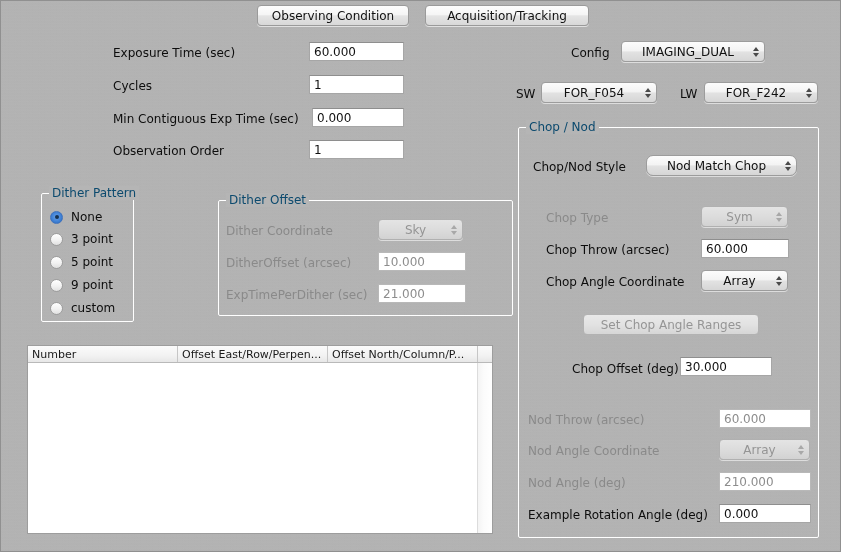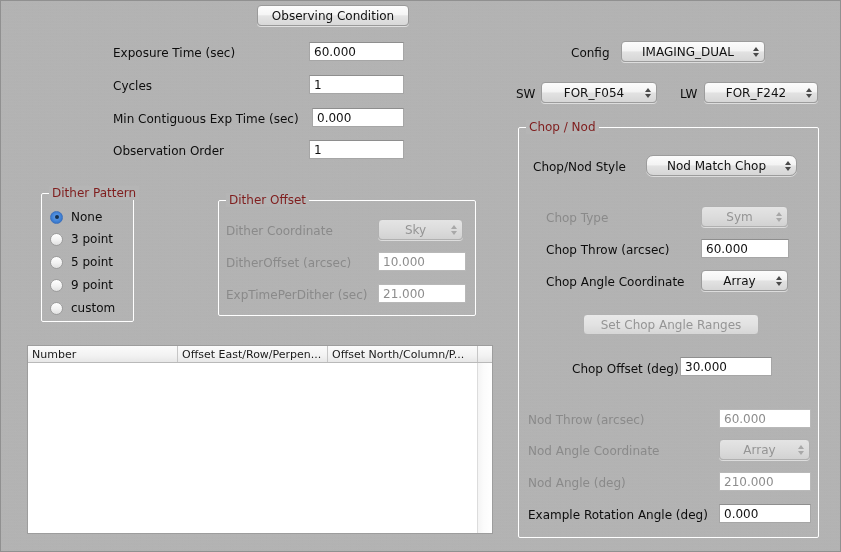--- a/index.html
+++ b/index.html
@@ -124,21 +124,21 @@
     border: 1px solid #ffffff;
     box-sizing: border-box;
     border-radius: 2px;
   }
   .group > .gtitle {
     position: absolute;
     top: -8px; left: 7px;
     background: #b5b5b5;
     padding: 0 3px;
     font-size: 12px;
-    color: #7f1d1d;
+    color: #0c4a6e;
     white-space: nowrap;
     line-height: 14px;
   }
 
   
   .radio {
     position: absolute;
     display: flex; align-items: center;
     cursor: default;
   }
@@ -210,20 +210,23 @@
   .tbody { position: absolute; top: 17px; left: 0; right: 15px; bottom: 0; background:#fff; }
 </style>
 </head>
 <body>
 
 <div id="root">
 
   <div class="tabbtn" style="left:256px; top:4px; width:152px;">
     <span>Observing Condition</span>
   </div>
+  <div class="tabbtn" style="left:424px; top:4px; width:164px;">
+    <span>Acquisition/Tracking</span>
+  </div>
 
   <div class="lbl" style="left:112px; top:45px;">Exposure Time (sec)</div>
   <div class="tf" style="left:308px; top:41px; width:95px;">60.000</div>
 
   <div class="lbl" style="left:112px; top:78px;">Cycles</div>
   <div class="tf" style="left:308px; top:74px; width:95px;">1</div>
 
   <div class="lbl" style="left:112px; top:111px;">Min Contiguous Exp Time (sec)</div>
   <div class="tf" style="left:311px; top:107px; width:92px;">0.000</div>
 
@@ -274,21 +277,21 @@
   </div>
   <div class="radio" style="left:49px; top:277px;">
     <span class="dot"></span>
     <span class="rlabel">9 point</span>
   </div>
   <div class="radio" style="left:49px; top:300px;">
     <span class="dot"></span>
     <span class="rlabel">custom</span>
   </div>
 
-  <div class="group" style="left:217px; top:199px; width:258px; height:116px;">
+  <div class="group" style="left:217px; top:199px; width:295px; height:116px;">
     <span class="gtitle">Dither Offset</span>
   </div>
   <div class="lbl dim" style="left:225px; top:223px;">Dither Coordinate</div>
   <div class="combo dim" style="left:377px; top:218px; width:85px;">
     <span>Sky</span>
     <span class="arrows">
         <i class="up"></i>
         <i class="dn"></i>
       </span>
   </div>

